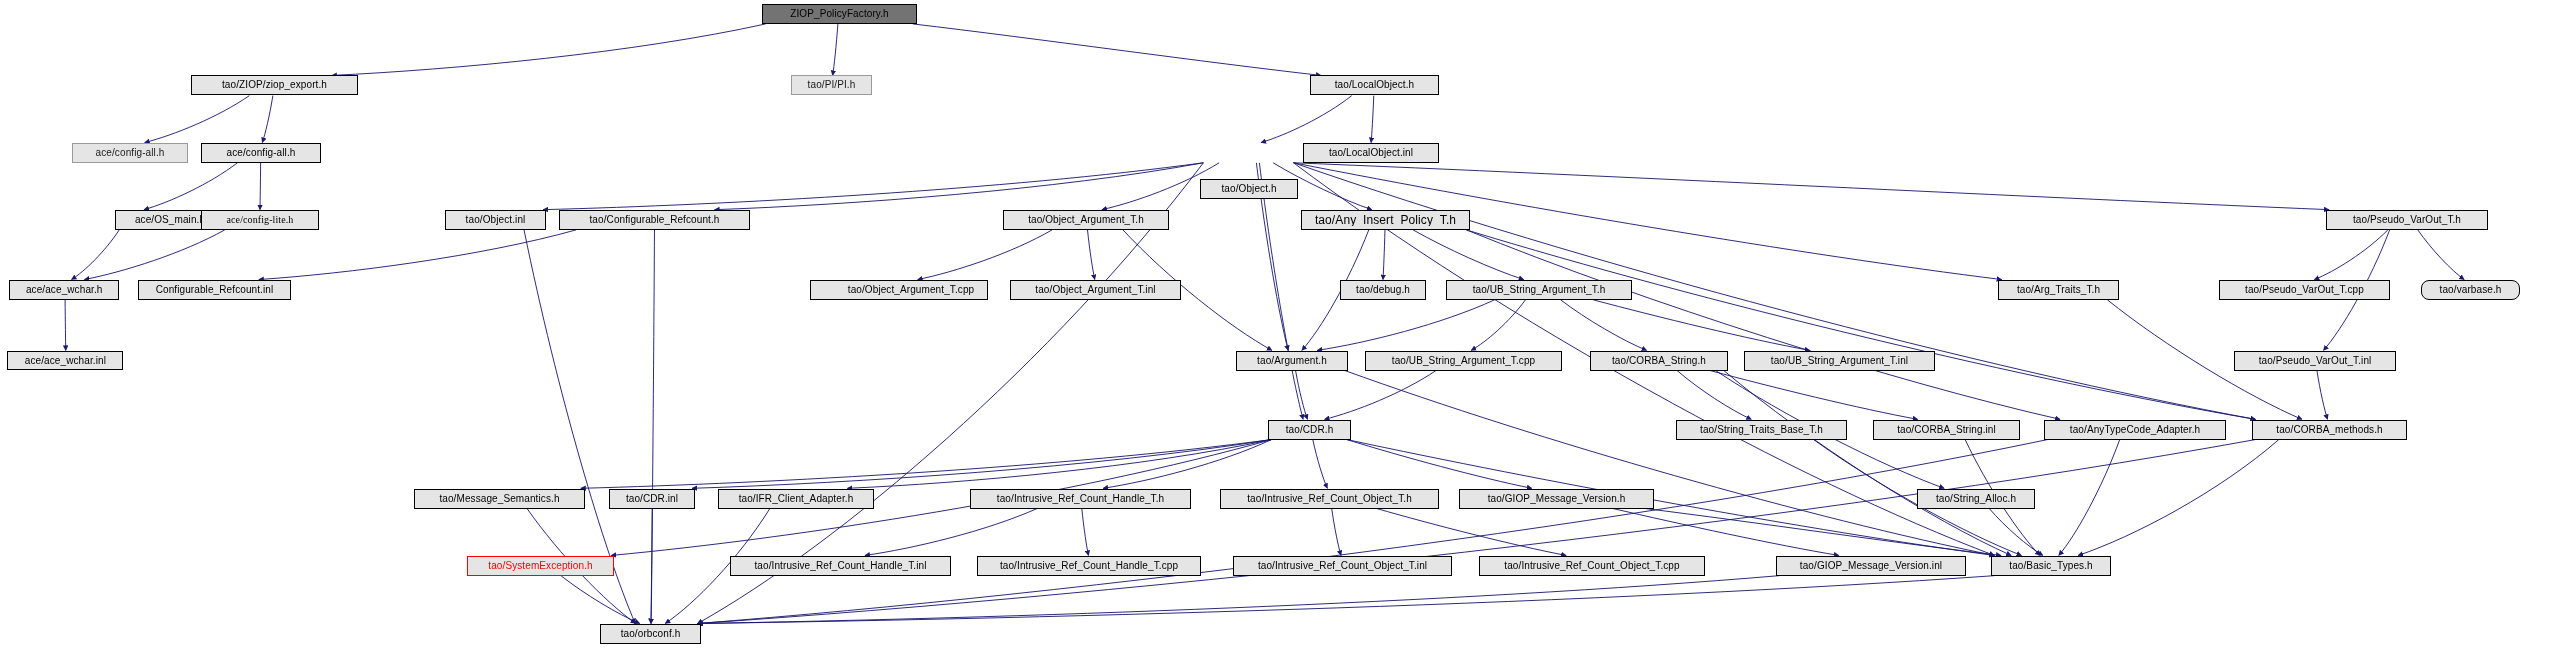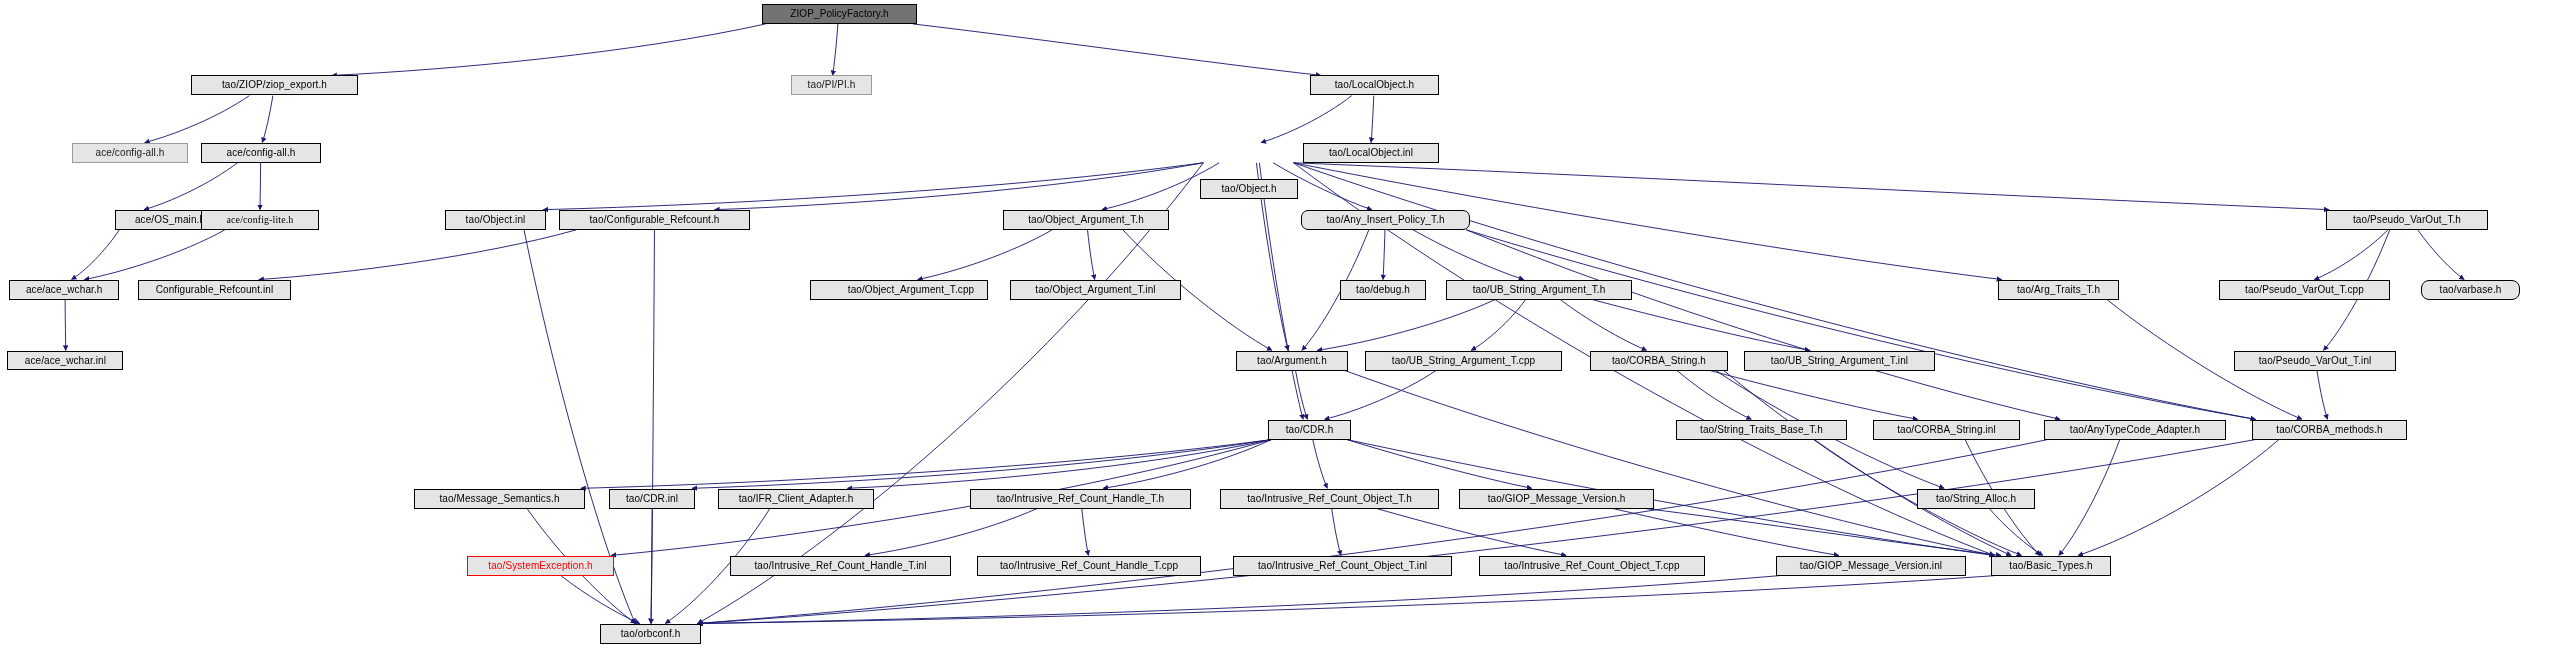--- a/index.html
+++ b/index.html
@@ -178,21 +178,21 @@
       </div>
       <div class="node" style="left: 445px; top: 210px; width: 101px; height: 20px; font-size: 10px;">
         <span class="lbl">tao/Object.inl</span>
       </div>
       <div class="node" style="left: 559px; top: 210px; width: 191px; height: 20px; font-size: 10px;">
         <span class="lbl">tao/Configurable_Refcount.h</span>
       </div>
       <div class="node" style="left: 1003px; top: 210px; width: 166px; height: 20px; font-size: 10px;">
         <span class="lbl">tao/Object_Argument_T.h</span>
       </div>
-      <div class="node" style="left: 1301px; top: 210px; width: 169px; height: 20px; font-size: 10px; border-radius: 7px;">
+      <div class="node" style="left: 1301px; top: 210px; width: 169px; height: 20px; font-size: 12px;">
         <span class="lbl">tao/Any_Insert_Policy_T.h</span>
       </div>
       <div class="node" style="left: 2326px; top: 210px; width: 162px; height: 20px; font-size: 10px;">
         <span class="lbl">tao/Pseudo_VarOut_T.h</span>
       </div>
       <div class="node" style="left: 9.2px; top: 280px; width: 110px; height: 20px; font-size: 10px;">
         <span class="lbl">ace/ace_wchar.h</span>
       </div>
       <div class="node" style="left: 138px; top: 280px; width: 153px; height: 20px; font-size: 10px;">
         <span class="lbl">Configurable_Refcount.inl</span>

